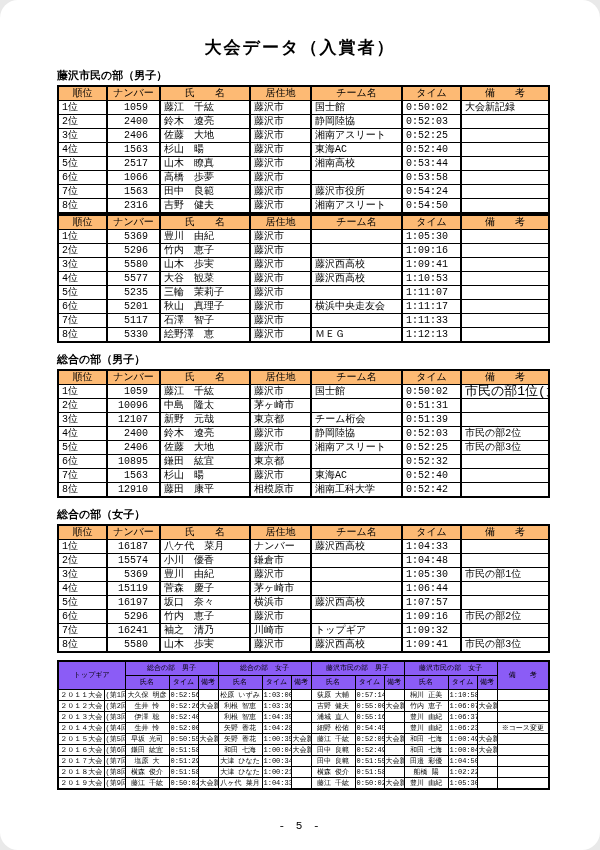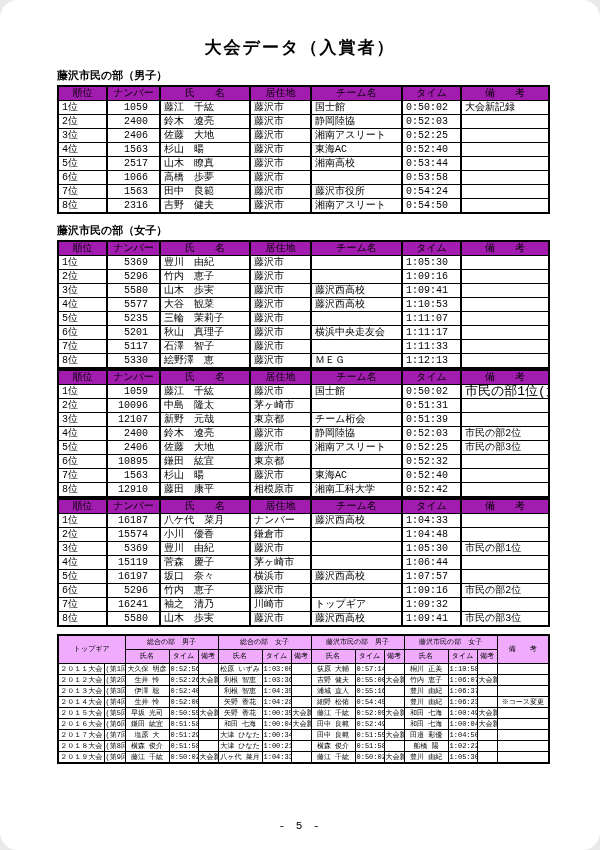--- a/index.html
+++ b/index.html
@@ -17,32 +17,32 @@
   .section-title { font-size:11px; font-weight:700; margin:9px 0 2px 0; }
   table.results {
     width:100%; border-collapse:collapse; table-layout:fixed;
     font-size:10px; border:2px solid #000;
   }
   table.results th, table.results td {
     border:1px solid #000; border-left-width:2px;
     height:13px; line-height:13px; padding:0 3px;
     white-space:nowrap; overflow:hidden; text-align:left;
   }
-  table.results th { background:#a21caf; font-weight:400; text-align:center; }
+  table.results th { background:#fdba74; font-weight:400; text-align:center; }
   table.results td.num { text-align:right; padding-right:11px; }
   table.results td.small { font-size:13px;text-align:center; }
   table.history {
     width:100%; border-collapse:collapse; table-layout:fixed;
     font-size:7px; border:2px solid #000; margin-top:7px;
   }
   table.history th, table.history td {
     border:1px solid #000; height:10px; line-height:10px; padding:0 1px;
     white-space:nowrap; overflow:hidden; text-align:center; font-weight:400;
   }
-  table.history thead th { height:13px; line-height:13px; background:#f0abfc; }
+  table.history thead th { height:13px; line-height:13px; background:#8b5cf6; }
   .footer {
     position:absolute; bottom:18px; left:0; width:100%;
     text-align:center; font-size:11px; letter-spacing:2px;
   }
 </style>
 </head>
 <body>
 
 <div class="page">
   <h1 class="title">大会データ（入賞者）</h1>
@@ -141,21 +141,20 @@
                 <td>吉野　健夫</td>
                 <td>藤沢市</td>
                 <td>湘南アスリート</td>
                 <td>0:54:50</td>
                 <td></td>
               </tr>
             </tbody>
           </table>
         </section>
         <section>
-          <h2 class="section-title">藤沢市民の部（女子）</h2>
           <table class="results">
             <colgroup>
               <col style="width: 49px;">
               <col style="width: 53px;">
               <col style="width: 90px;">
               <col style="width: 61px;">
               <col style="width: 91px;">
               <col style="width: 59px;">
               <col style="width: 88px;">
             </colgroup>
@@ -240,20 +239,21 @@
                 <td>絵野澤　恵</td>
                 <td>藤沢市</td>
                 <td>ＭＥＧ</td>
                 <td>1:12:13</td>
                 <td></td>
               </tr>
             </tbody>
           </table>
         </section>
         <section>
+          <h2 class="section-title">総合の部（男子）</h2>
           <table class="results">
             <colgroup>
               <col style="width: 49px;">
               <col style="width: 53px;">
               <col style="width: 90px;">
               <col style="width: 61px;">
               <col style="width: 91px;">
               <col style="width: 59px;">
               <col style="width: 88px;">
             </colgroup>
@@ -338,20 +338,21 @@
                 <td>藤田　康平</td>
                 <td>相模原市</td>
                 <td>湘南工科大学</td>
                 <td>0:52:42</td>
                 <td></td>
               </tr>
             </tbody>
           </table>
         </section>
         <section>
+          <h2 class="section-title">総合の部（女子）</h2>
           <table class="results">
             <colgroup>
               <col style="width: 49px;">
               <col style="width: 53px;">
               <col style="width: 90px;">
               <col style="width: 61px;">
               <col style="width: 91px;">
               <col style="width: 59px;">
               <col style="width: 88px;">
             </colgroup>

